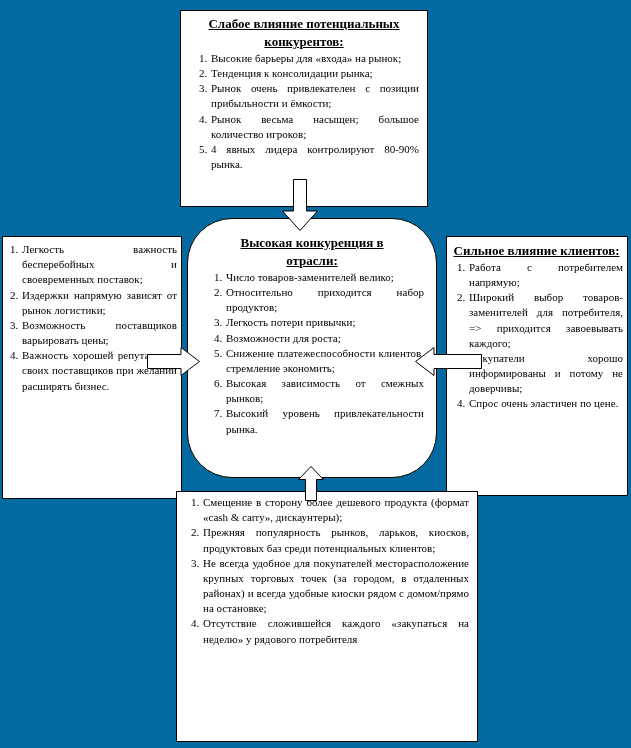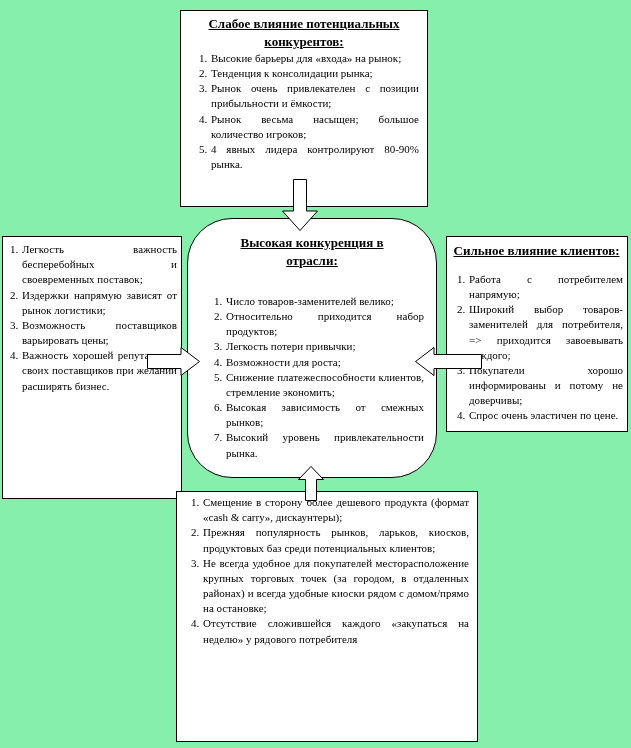--- a/index.html
+++ b/index.html
@@ -1,19 +1,19 @@
 <!DOCTYPE html>
 <html><head>
 <meta charset="utf-8">
 <style>
   html,body { margin:0; padding:0; background:#ffffff; }
   .canvas {
     position:relative;
     width:631px; height:748px;
-    background:#86efac;
+    background:#0369a1;
     color:#000000;
     font-family:"Liberation Serif","DejaVu Serif",serif;
     overflow:hidden;
   }
   .box {
     position:absolute;
     box-sizing:border-box;
     border:1px solid #000000;
     background:#ffffff;
   }
@@ -33,25 +33,25 @@
   }
   .box li { padding-left:1px; }
 
   #top-box    { left:180px; top:10px;  width:248px; height:197px; padding:4px 8px; }
   #top-box ol { padding-left:21px; }
 
   #left-box    { left:2px; top:236px; width:180px; height:263px; padding:5px 4px 4px 2px; }
   #left-box ol { padding-left:16px; }
 
   #center-box    { left:187px; top:218px; width:250px; height:260px; padding:15px 12px 12px; border-radius:45px; }
-  #center-box ol { padding-left:25px;margin-top:24px; }
+  #center-box ol { padding-left:25px; }
   #center-box h3 { max-width:172px; margin:0 auto; }
 
-  #right-box    { left:446px; top:236px; width:182px; height:196px; padding:5px 4px 4px 3px; }
-  #right-box ol { padding-left:18px;margin-top:12px; }
+  #right-box    { left:446px; top:236px; width:182px; height:260px; padding:5px 4px 4px 3px; }
+  #right-box ol { padding-left:18px; }
 
   #bottom-box    { left:176px; top:491px; width:302px; height:251px; padding:3px 8px 3px 6px; }
   #bottom-box ol { padding-left:19px; }
 
   .arrow { position:absolute; z-index:5; }
   .arrow polygon { fill:#ffffff; stroke:#000000; stroke-width:1; }
   #arrow-down  { left:282px; top:179px; }
   #arrow-right { left:147px; top:347px; }
   #arrow-left  { left:415px; top:347px; }
   #arrow-up    { left:298px; top:466px; }

